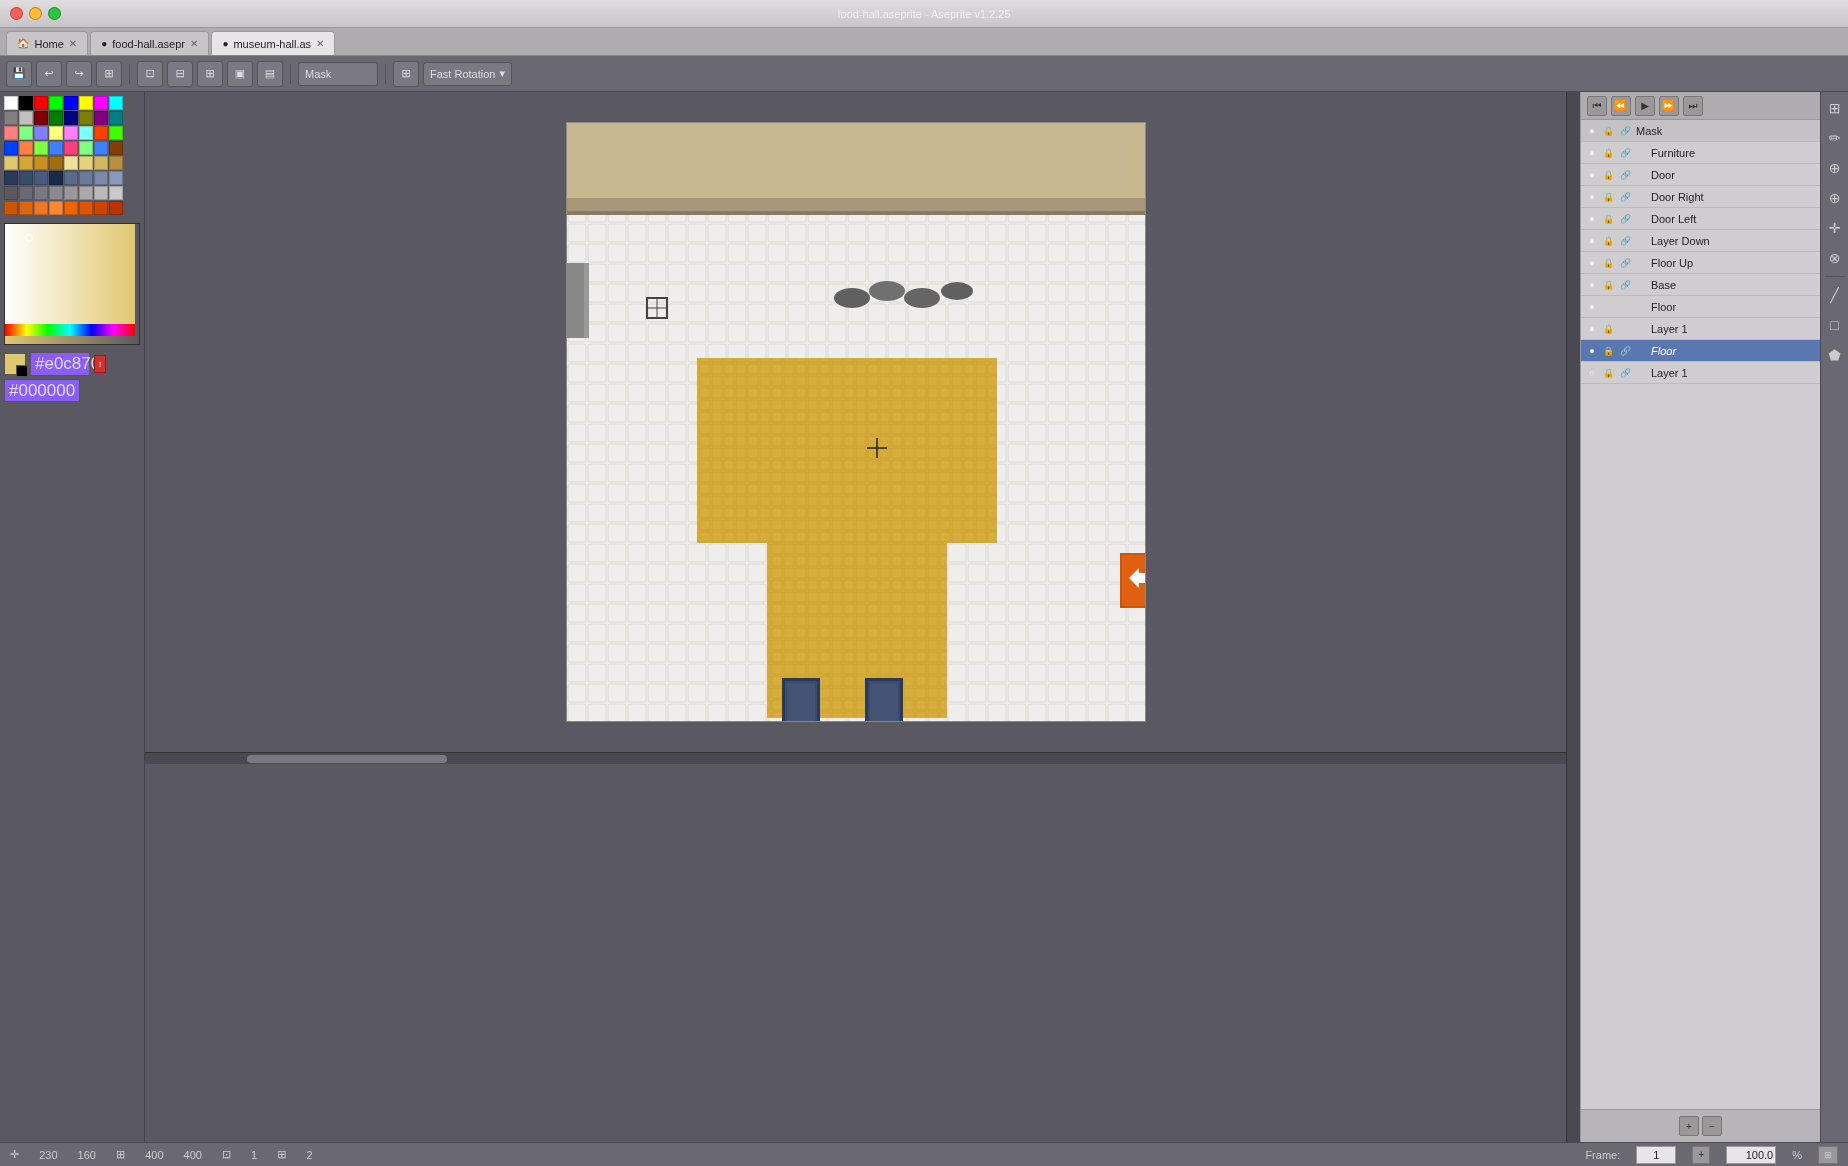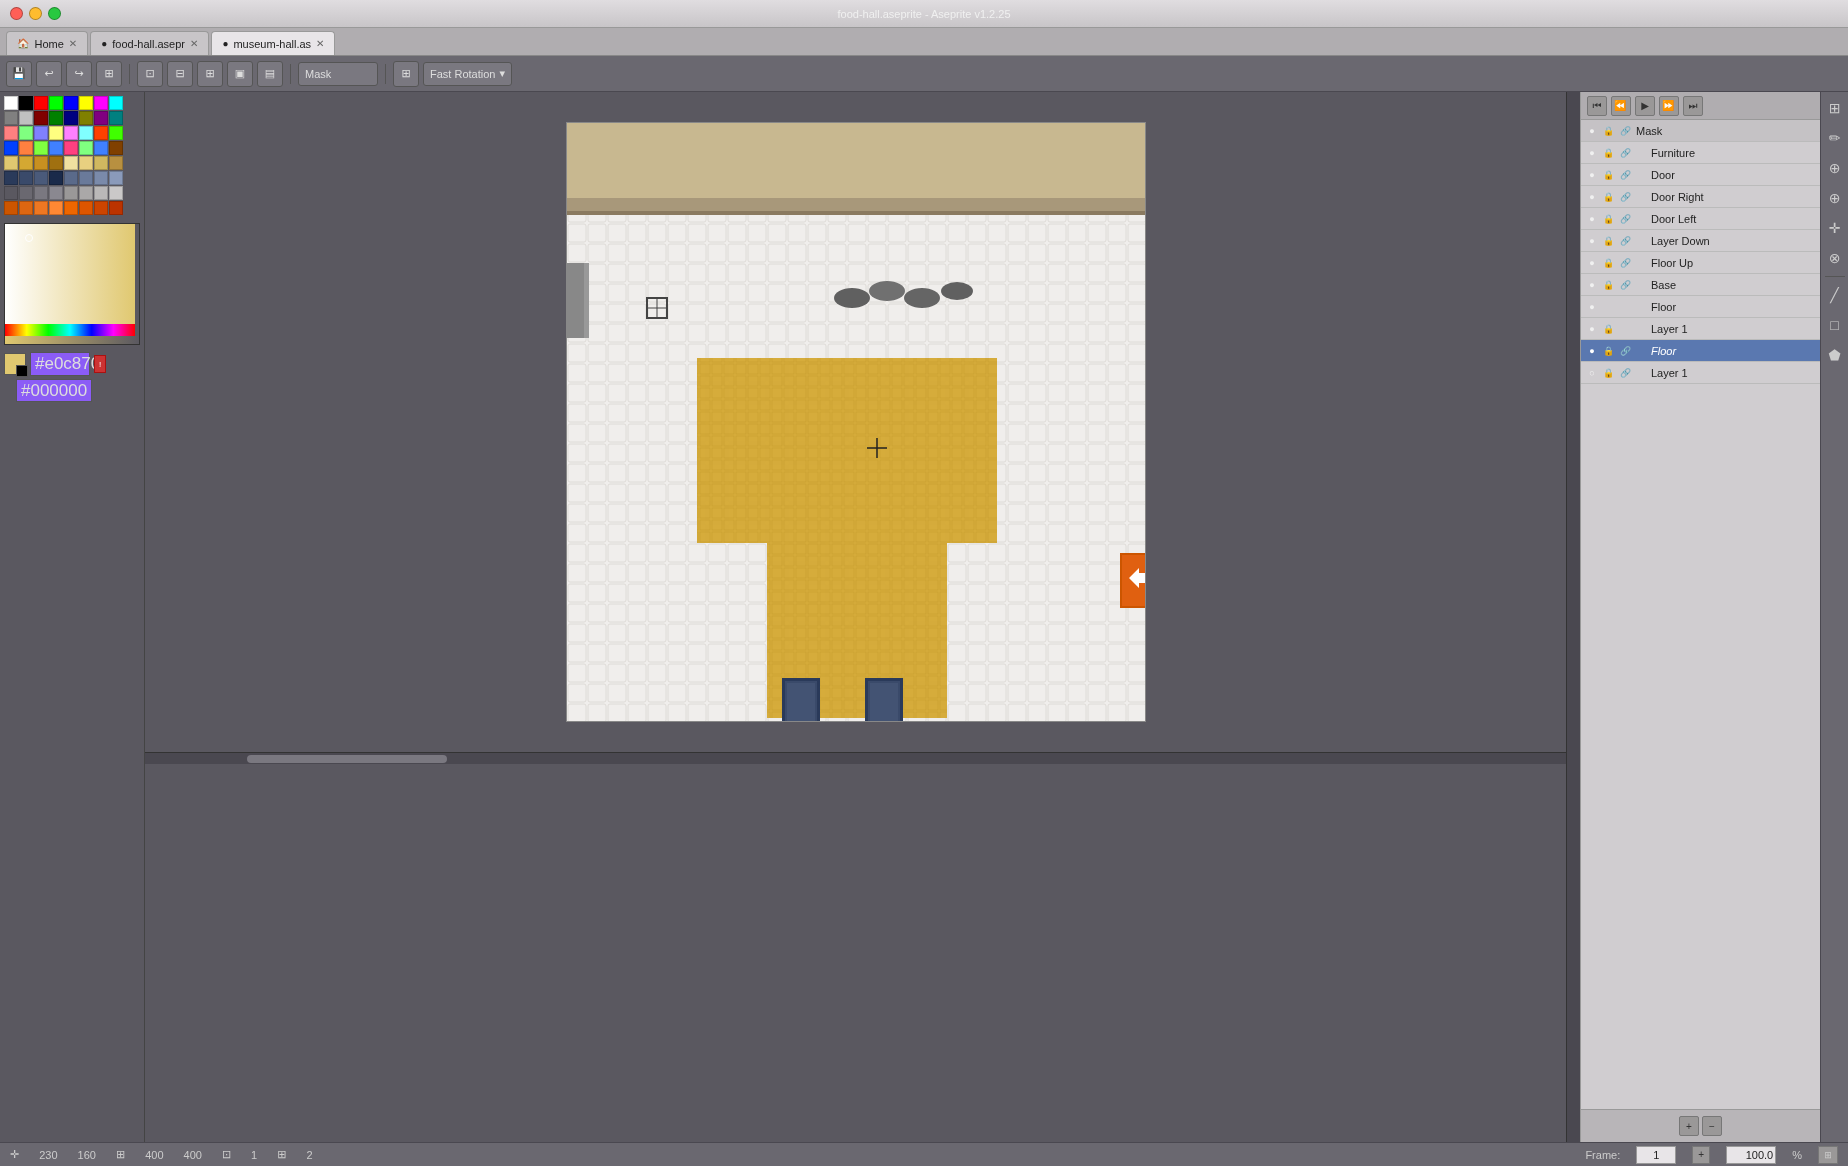--- a/index.html
+++ b/index.html
@@ -493,21 +493,21 @@
       <div style="height: 8px; background: linear-gradient(to right, #e0c870, transparent);"></div>
     </div>
 
     <div id="color-values">
       <div style="width: 22px; height: 22px; background: #e0c870; border: 1px solid #555; position: relative;">
         <div style="width: 12px; height: 12px; background: #000; position: absolute; bottom: -3px; right: -3px; border: 1px solid #555;"></div>
       </div>
       <span class="color-hex-box">#e0c870</span>
       <div style="width: 12px; height: 18px; background: #cc3333; border: 1px solid #aa1111; display: flex; align-items: center; justify-content: center; font-size: 8px; color: white; cursor: pointer;">!</div>
     </div>
-    <div style="padding: 2px 16px;">
+    <div style="padding: 2px 4px;">
       <span class="color-hex-box">#000000</span>
     </div>
   </div>
 
   <div id="canvas-area">
     <div id="canvas-wrapper">
       
       <svg width="580" height="600" xmlns="http://www.w3.org/2000/svg">
 
         <rect x="0" y="0" width="580" height="85" fill="#c8b890"></rect>

